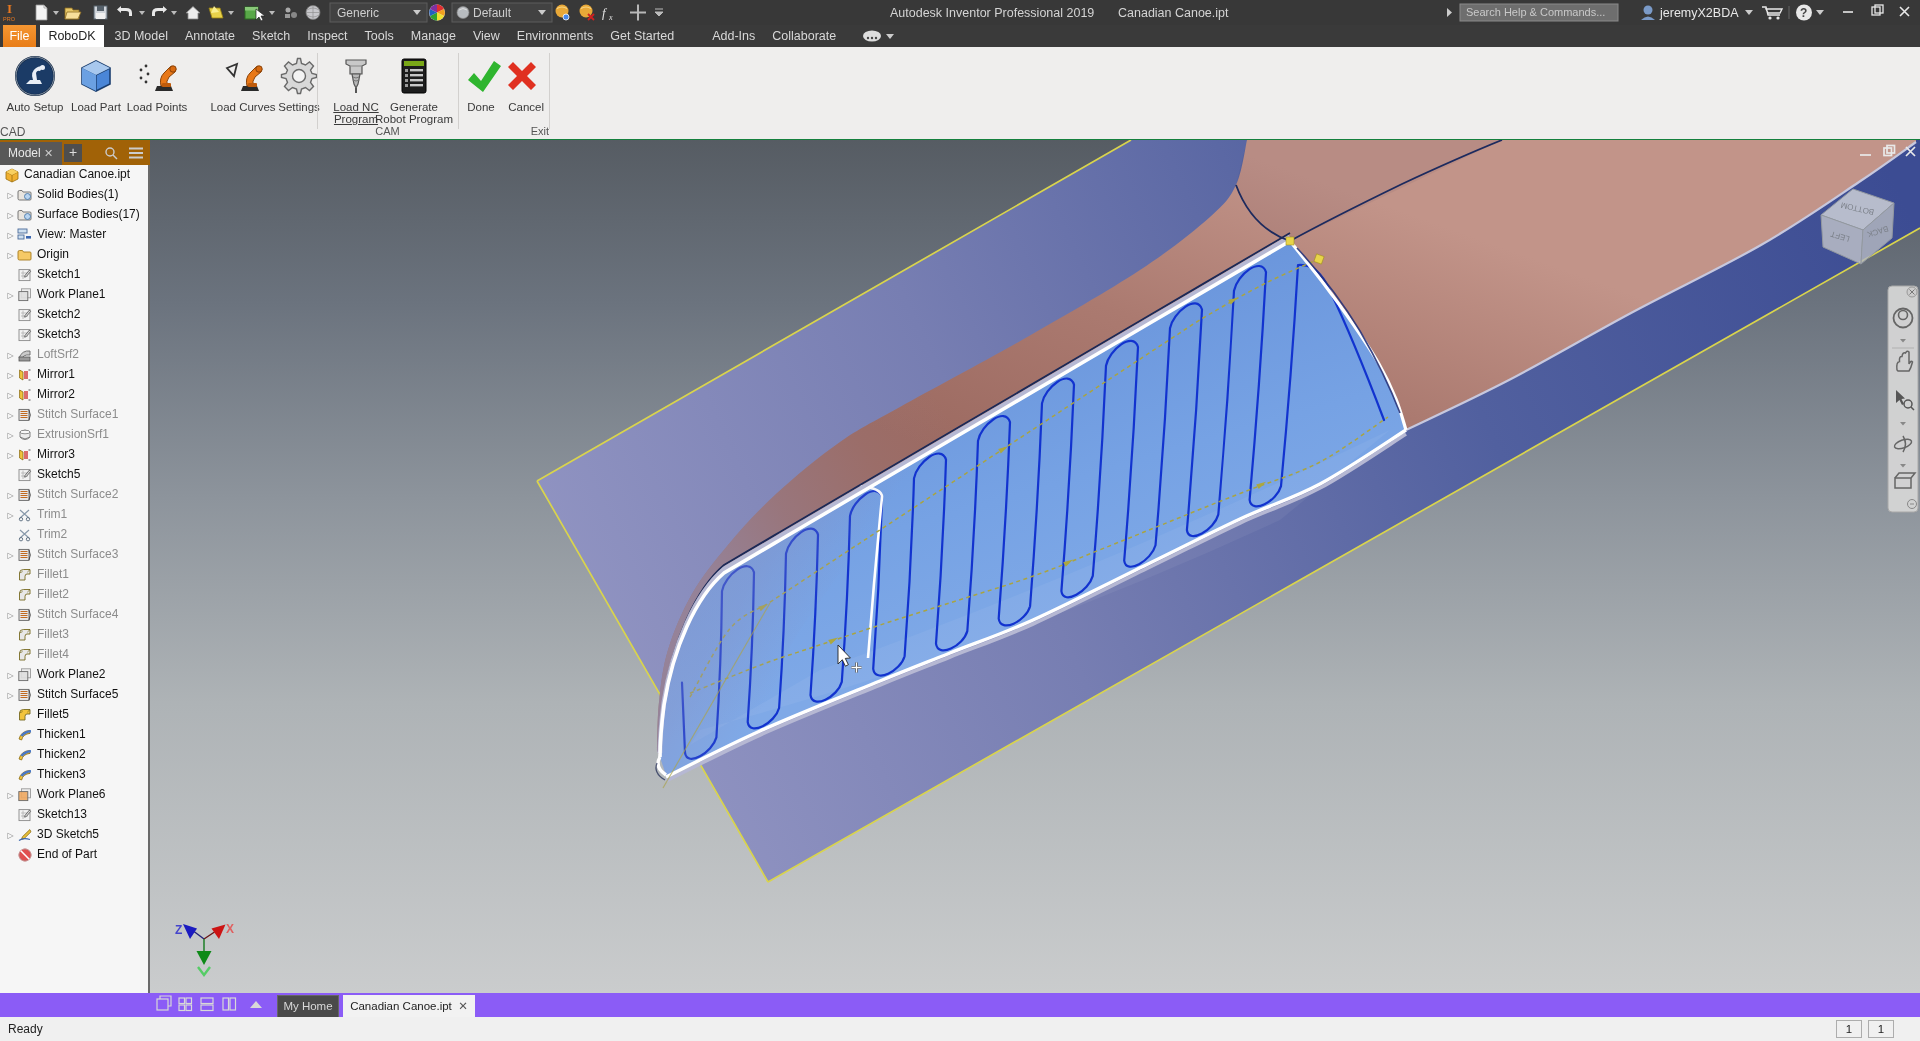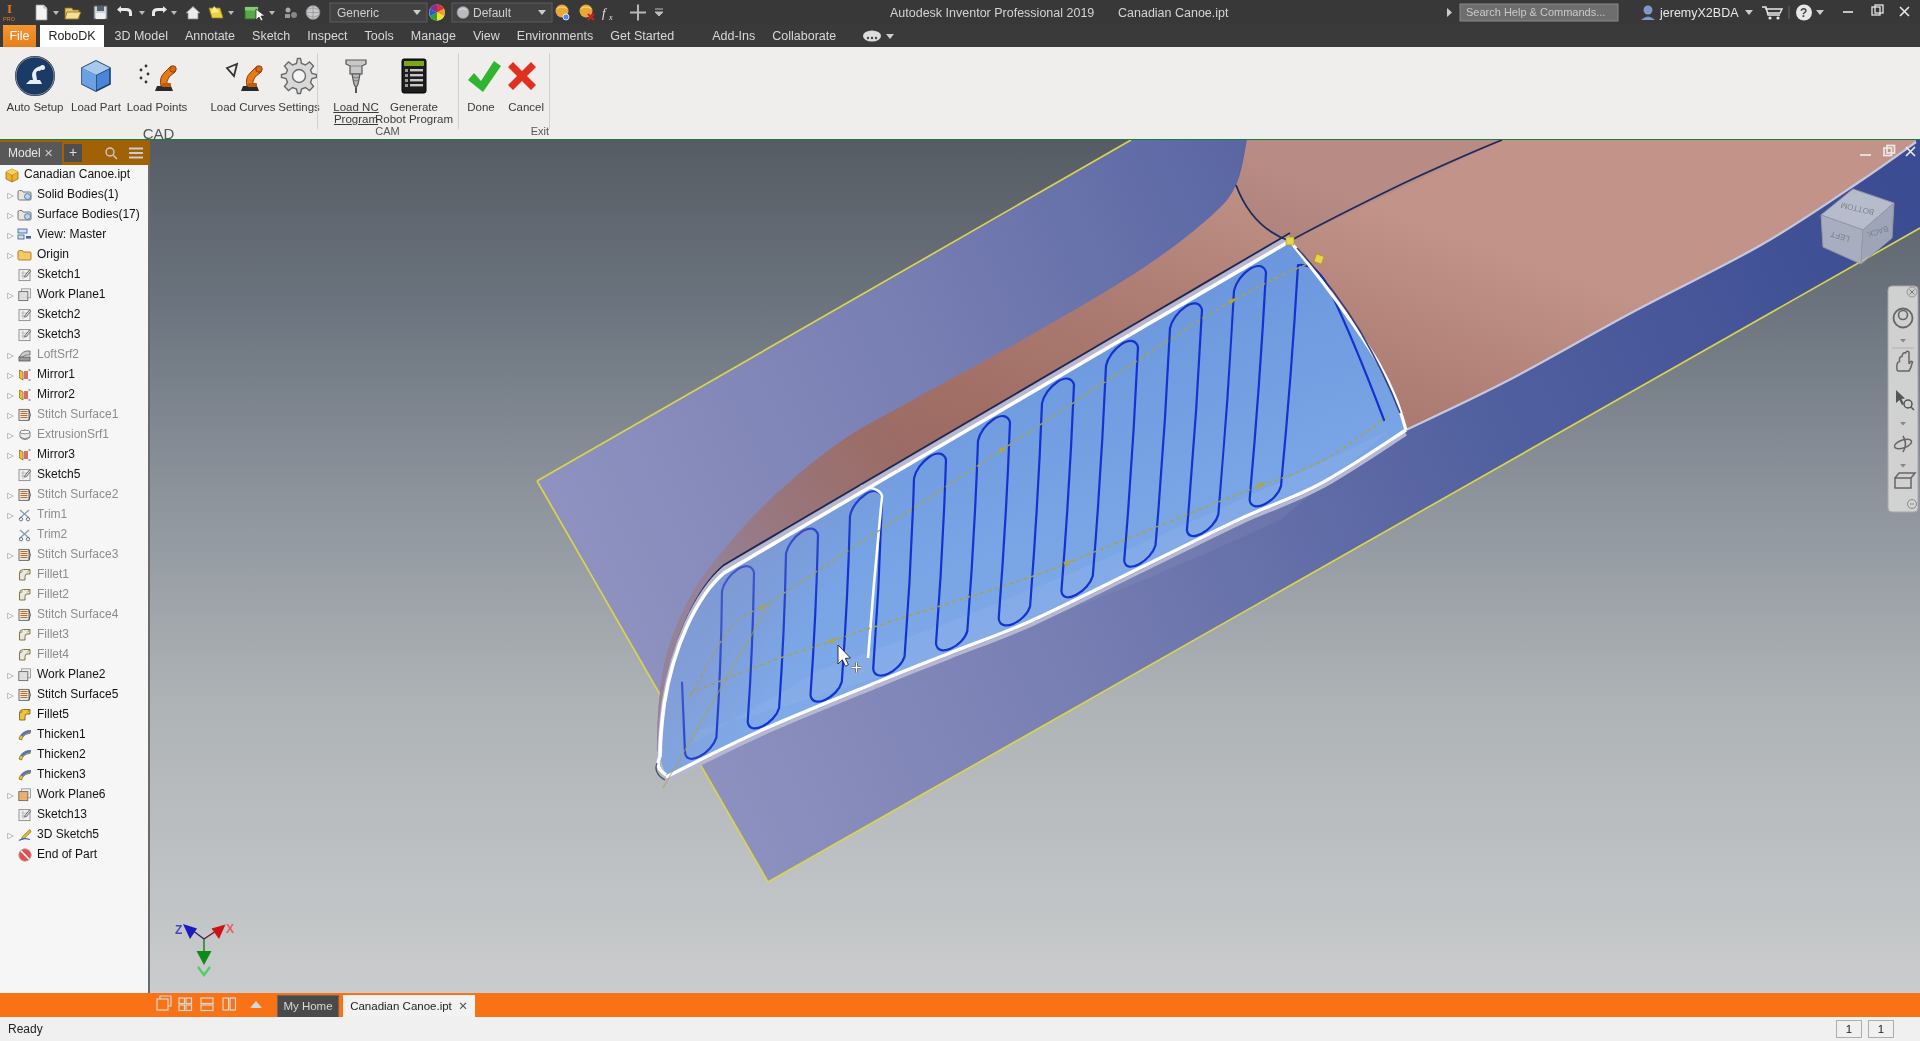--- a/index.html
+++ b/index.html
@@ -8,21 +8,21 @@
 .panel { position:absolute; left:0; top:140px; width:150px; height:853px; background:#f6f6f6; }
 .phead { position:absolute; left:0; top:0; width:100%; height:25px; background:#a16207; }
 .ptree { position:absolute; left:0; top:25px; width:100%; height:828px; background:#f6f6f6; border-right:2px solid #6a6a6a; overflow:hidden; }
 .trow { height:20px; display:flex; align-items:center; font-size:12px; color:#111; white-space:nowrap; }
 .trow.gray { color:#8c8c8c; }
 .arr { width:13px; font-size:8px; color:#888; display:inline-block; text-align:center; flex:none; }
 .ticon { width:17px; height:16px; flex:none; display:inline-block; margin-right:3px; }
 .ticon svg { vertical-align:top; }
 .tlbl { transform:translateY(-1px); }
 .viewport { position:absolute; left:150px; top:140px; width:1770px; height:853px; }
-.bottombar { position:absolute; left:0; top:993px; width:1920px; height:24px; background:#f97316; }
+.bottombar { position:absolute; left:0; top:993px; width:1920px; height:24px; background:#8b5cf6; }
 .statusbar { position:absolute; left:0; top:1017px; width:1920px; height:24px; background:#f0f0f0; font-size:12px; color:#222; }
 .rbtn { display:inline-block; text-align:center; vertical-align:top; font-size:11.5px; color:#3a3a3a; padding-top:3px; }
 .rbtn .lbl { line-height:12px; margin-top:1px; }
 .rsep { position:absolute; top:6px; height:76px; width:1px; background:#d2d0ce; }
 </style></head>
 <body>
 
 <div class="titlebar">
 <svg width="1920" height="25" viewBox="0 0 1920 25">
 
@@ -203,21 +203,21 @@
         </g>
       </svg><div class="lbl">Generate<br>Robot Program</div></div>
   <div class="rsep" style="left:458px;"></div>
   <div class="rbtn" style="position:absolute;left:462px;top:4px;width:38px;"><svg width="44" height="44" viewBox="0 0 44 44">
         <path d="M6 26 L12 19 L19 27 L32 7 L39 12 L21 38 Z" fill="#2fb52f"></path>
       </svg><div class="lbl">Done</div></div>
   <div class="rbtn" style="position:absolute;left:500px;top:4px;width:44px;text-align:right;"><svg width="44" height="44" viewBox="0 0 44 44">
         <path d="M8 13 L13 8 L22 17 L31 8 L36 13 L27 22 L36 31 L31 36 L22 27 L13 36 L8 31 L17 22 Z" fill="#e03020"></path>
       </svg><div class="lbl">Cancel</div></div>
   <div class="rsep" style="left:549px;"></div>
-  <div style="position:absolute;left:0;top:78px;width:317px;text-align:center;font-size:15px;color:#555;">CAD</div>
+  <div style="position:absolute;left:0;top:78px;width:317px;font-size:12px;color:#555;">CAD</div>
   <div style="position:absolute;left:317px;top:78px;width:141px;text-align:center;font-size:11px;color:#555;">CAM</div>
   <div style="position:absolute;left:458px;top:78px;width:91px;text-align:right;font-size:11px;color:#555;">Exit</div>
 </div>
 
 <div class="panel">
   <div class="phead">
     <div style="position:absolute;left:0;top:2px;width:62px;height:23px;background:#585858;color:#e8e8e8;font-size:12px;padding:4px 0 0 8px;">Model <span style="font-size:11px;color:#ccc;">✕</span></div>
     <div style="position:absolute;left:64px;top:4px;width:18px;height:18px;background:#4e4e4e;color:#ddd;font-size:14px;text-align:center;line-height:17px;">+</div>
     <svg width="14" height="14" viewBox="0 0 14 14" style="position:absolute;left:104px;top:6px;">
         <circle cx="6" cy="6" r="4" fill="none" stroke="#ccc" stroke-width="1.4"></circle>

